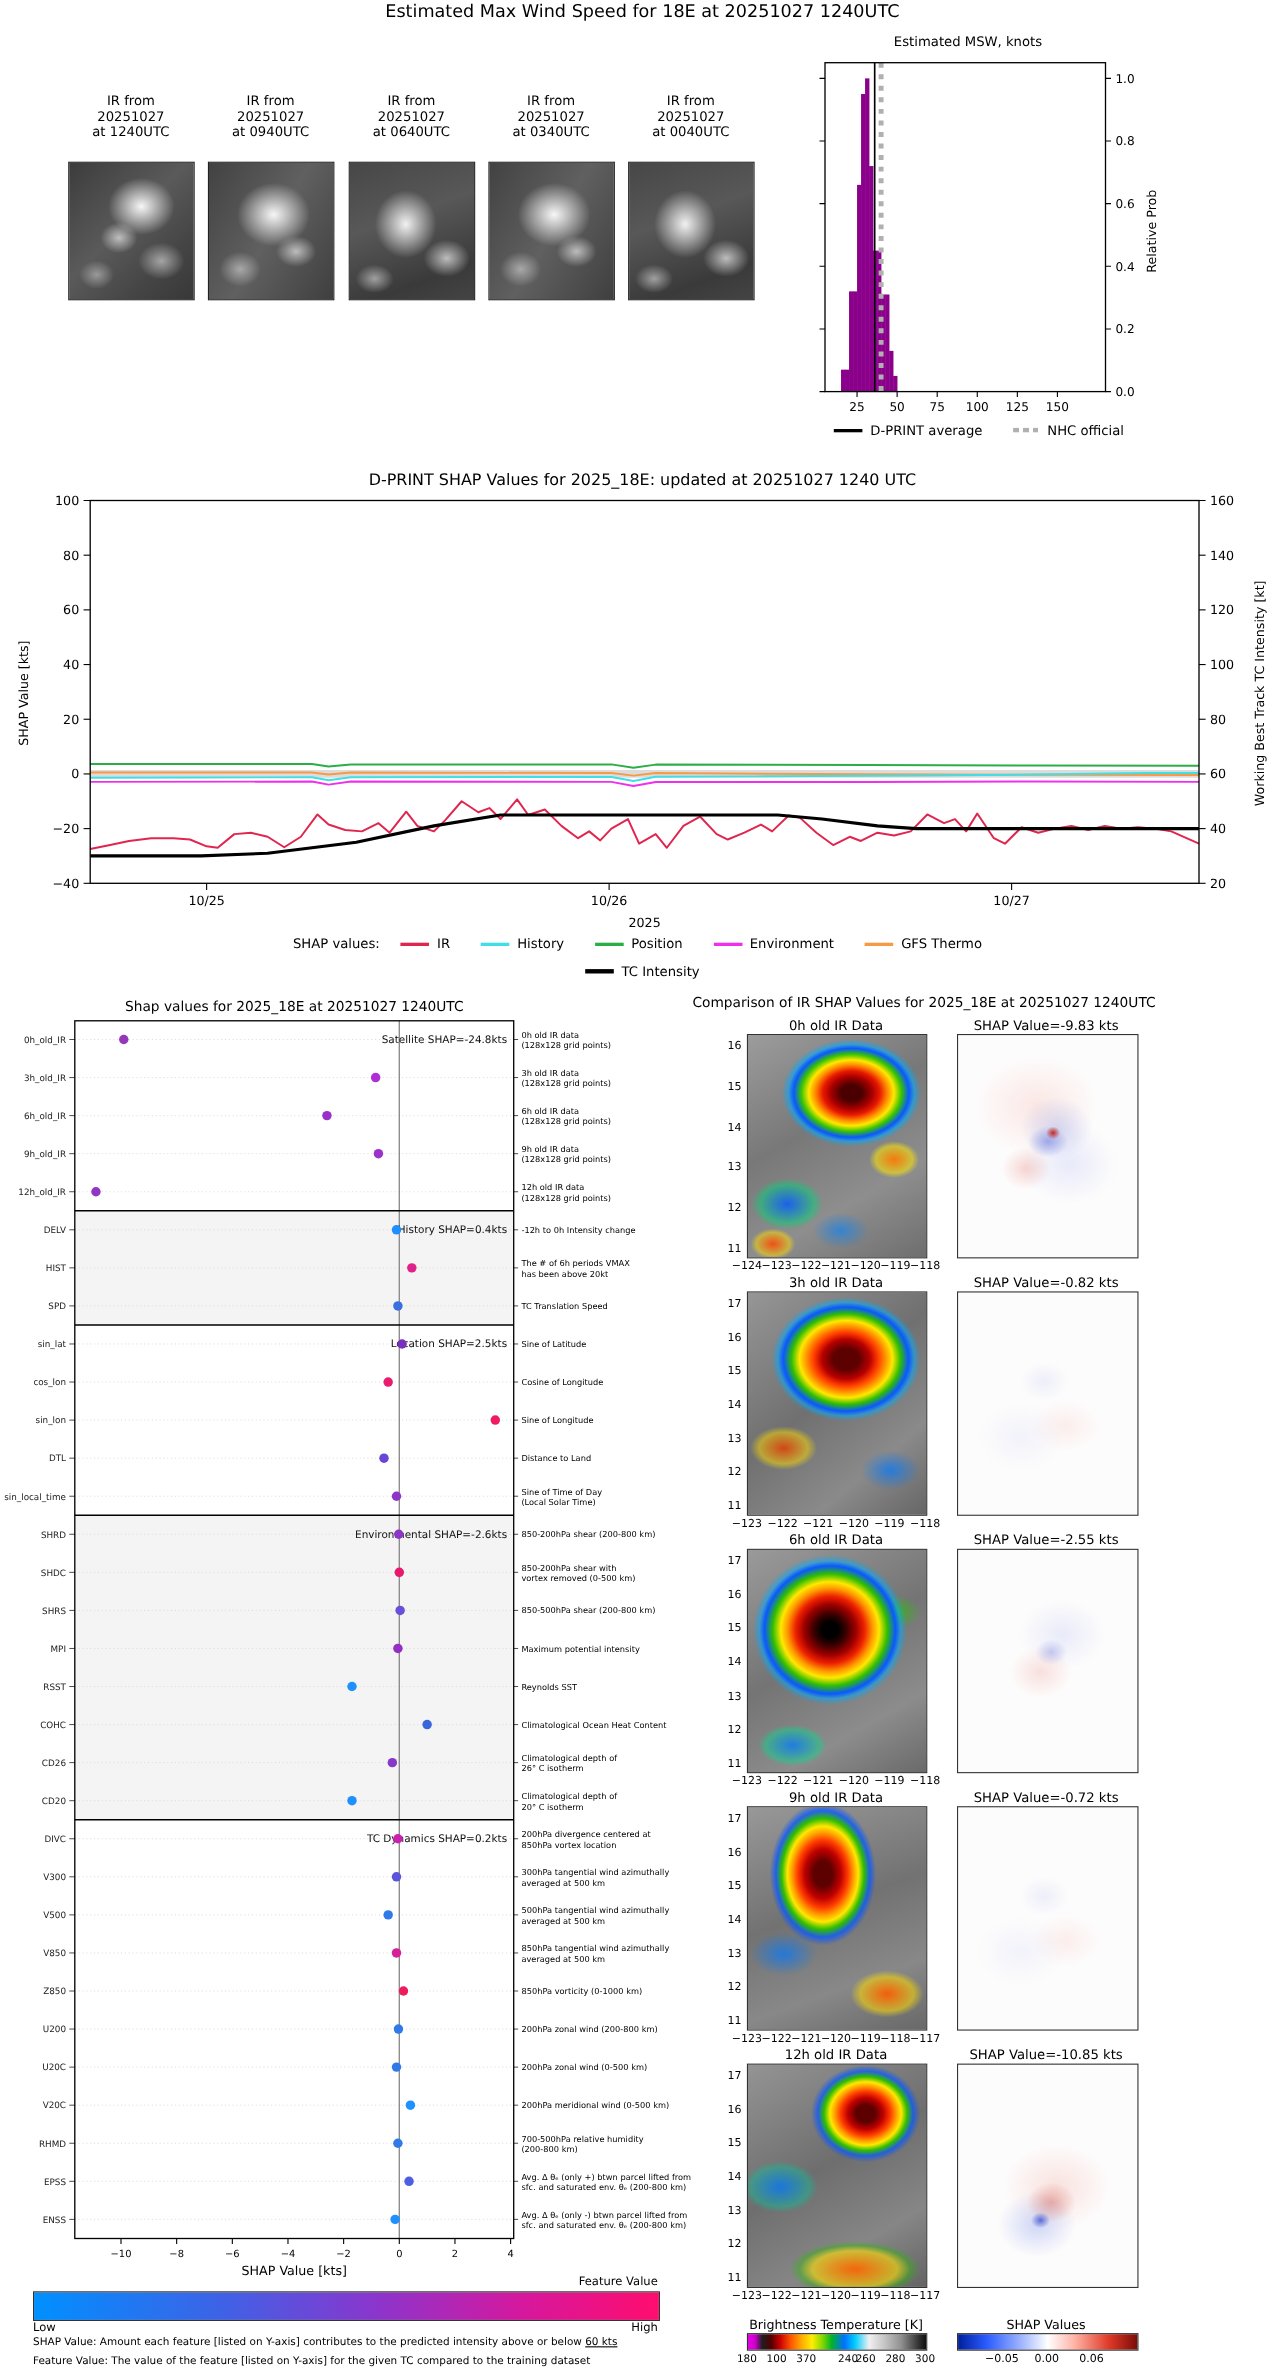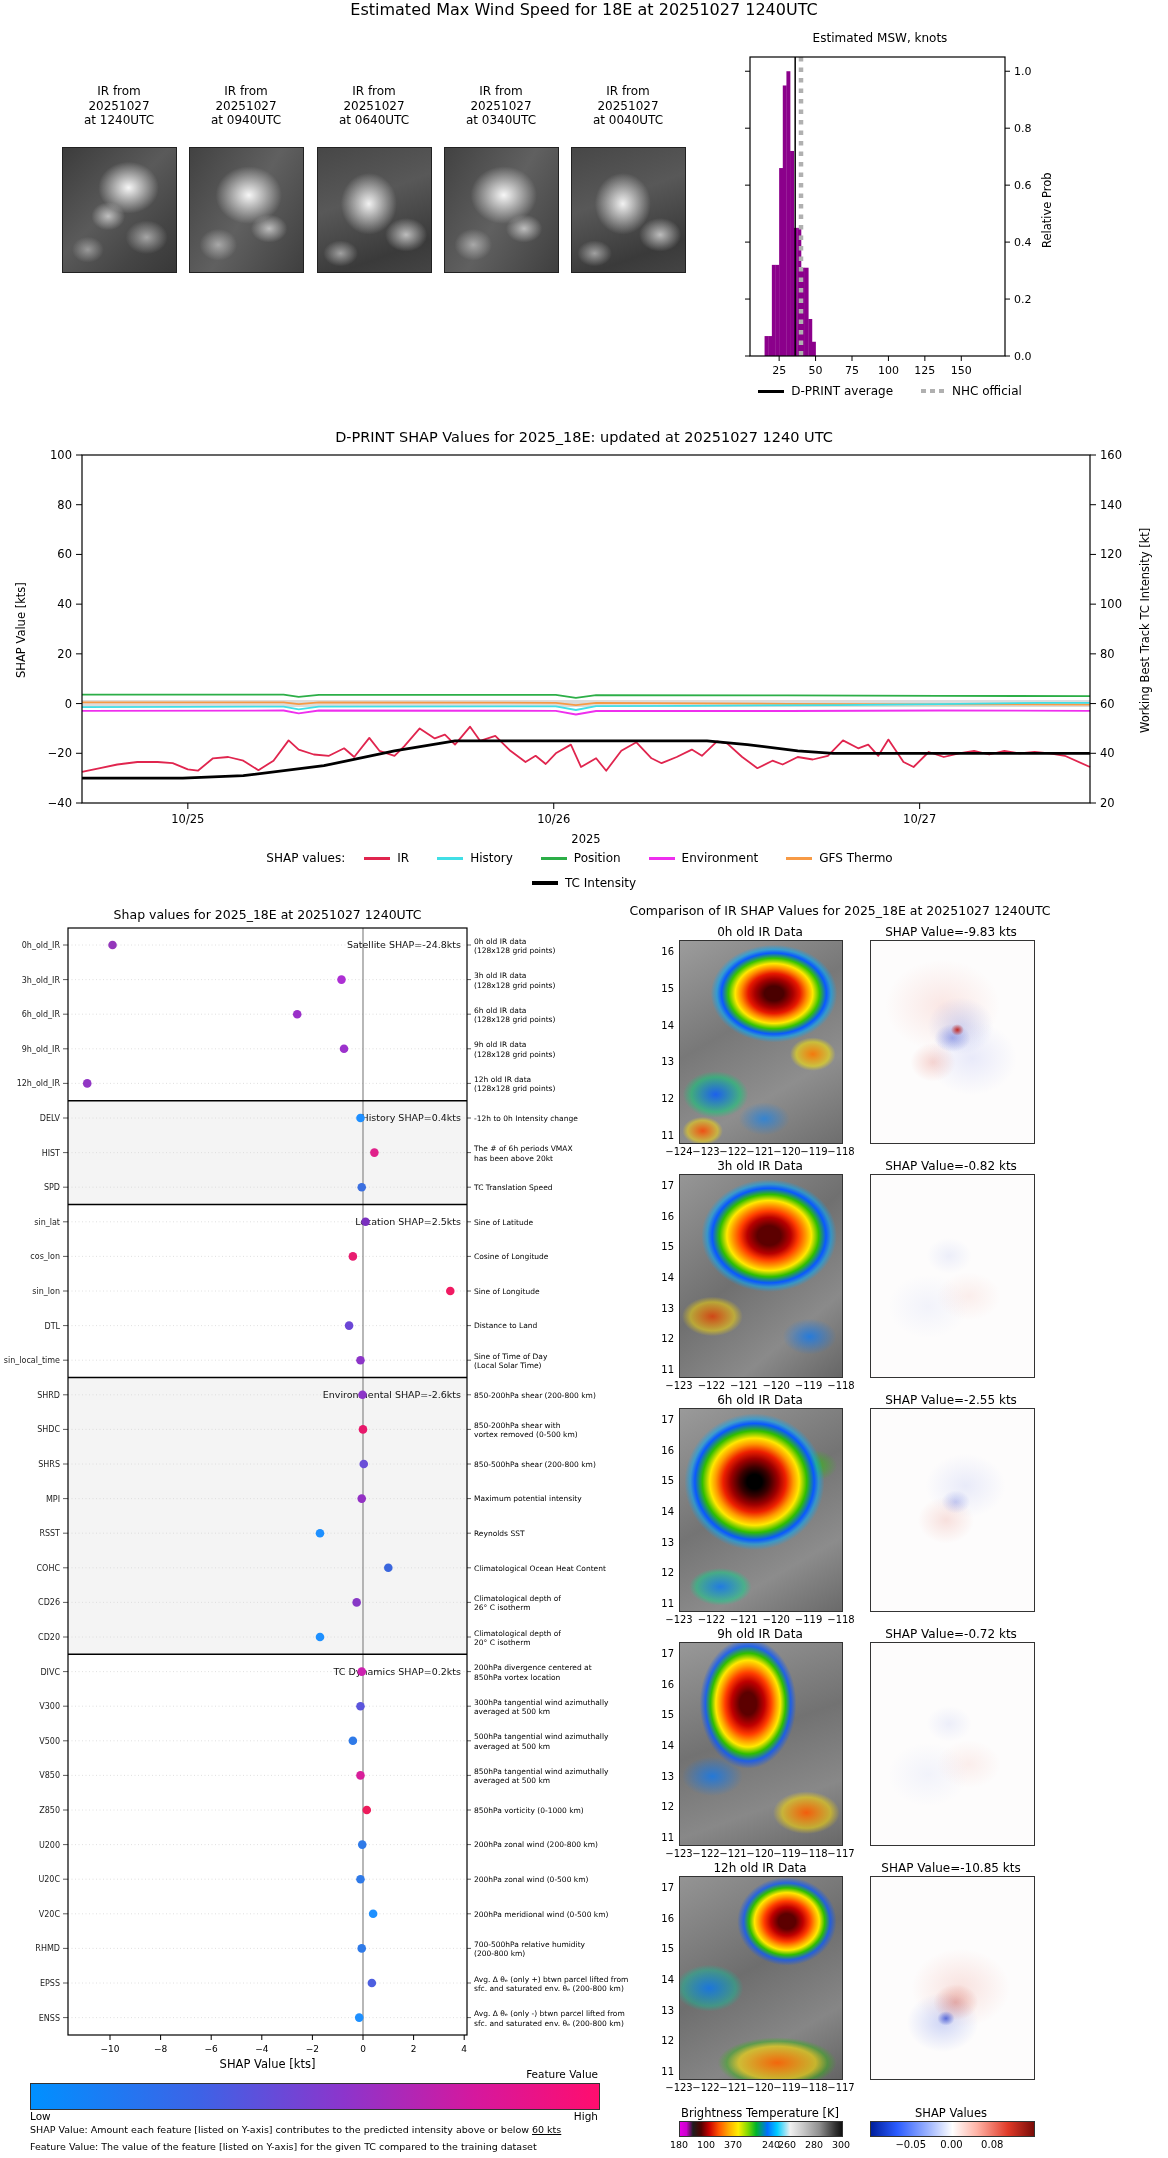--- a/index.html
+++ b/index.html
@@ -615,16 +615,16 @@
       <div class="abs tick-lbl" style="left:787px;top:2139px;font-size:9.5px;">260</div>
       <div class="abs tick-lbl" style="left:814px;top:2139px;font-size:9.5px;">280</div>
       <div class="abs tick-lbl" style="left:841px;top:2139px;font-size:9.5px;">300</div>
     </div>
 
   <div class="abs ctr" style="left:791px;top:2106px;width:320px;font-size:11.5px;">SHAP Values</div>
   <div class="abs bar-shap" style="left:870px;top:2121px;width:163px;height:14px;"></div>
   <div id="shapTicks">
       <div class="abs tick-lbl" style="left:910.75px;top:2139px;font-size:10px;">−0.05</div>
       <div class="abs tick-lbl" style="left:951.5px;top:2139px;font-size:10px;">0.00</div>
-      <div class="abs tick-lbl" style="left:992.25px;top:2139px;font-size:10px;">0.08</div>
+      <div class="abs tick-lbl" style="left:992.25px;top:2139px;font-size:10px;">0.06</div>
     </div>
 
 </div>
 
 </body></html>

